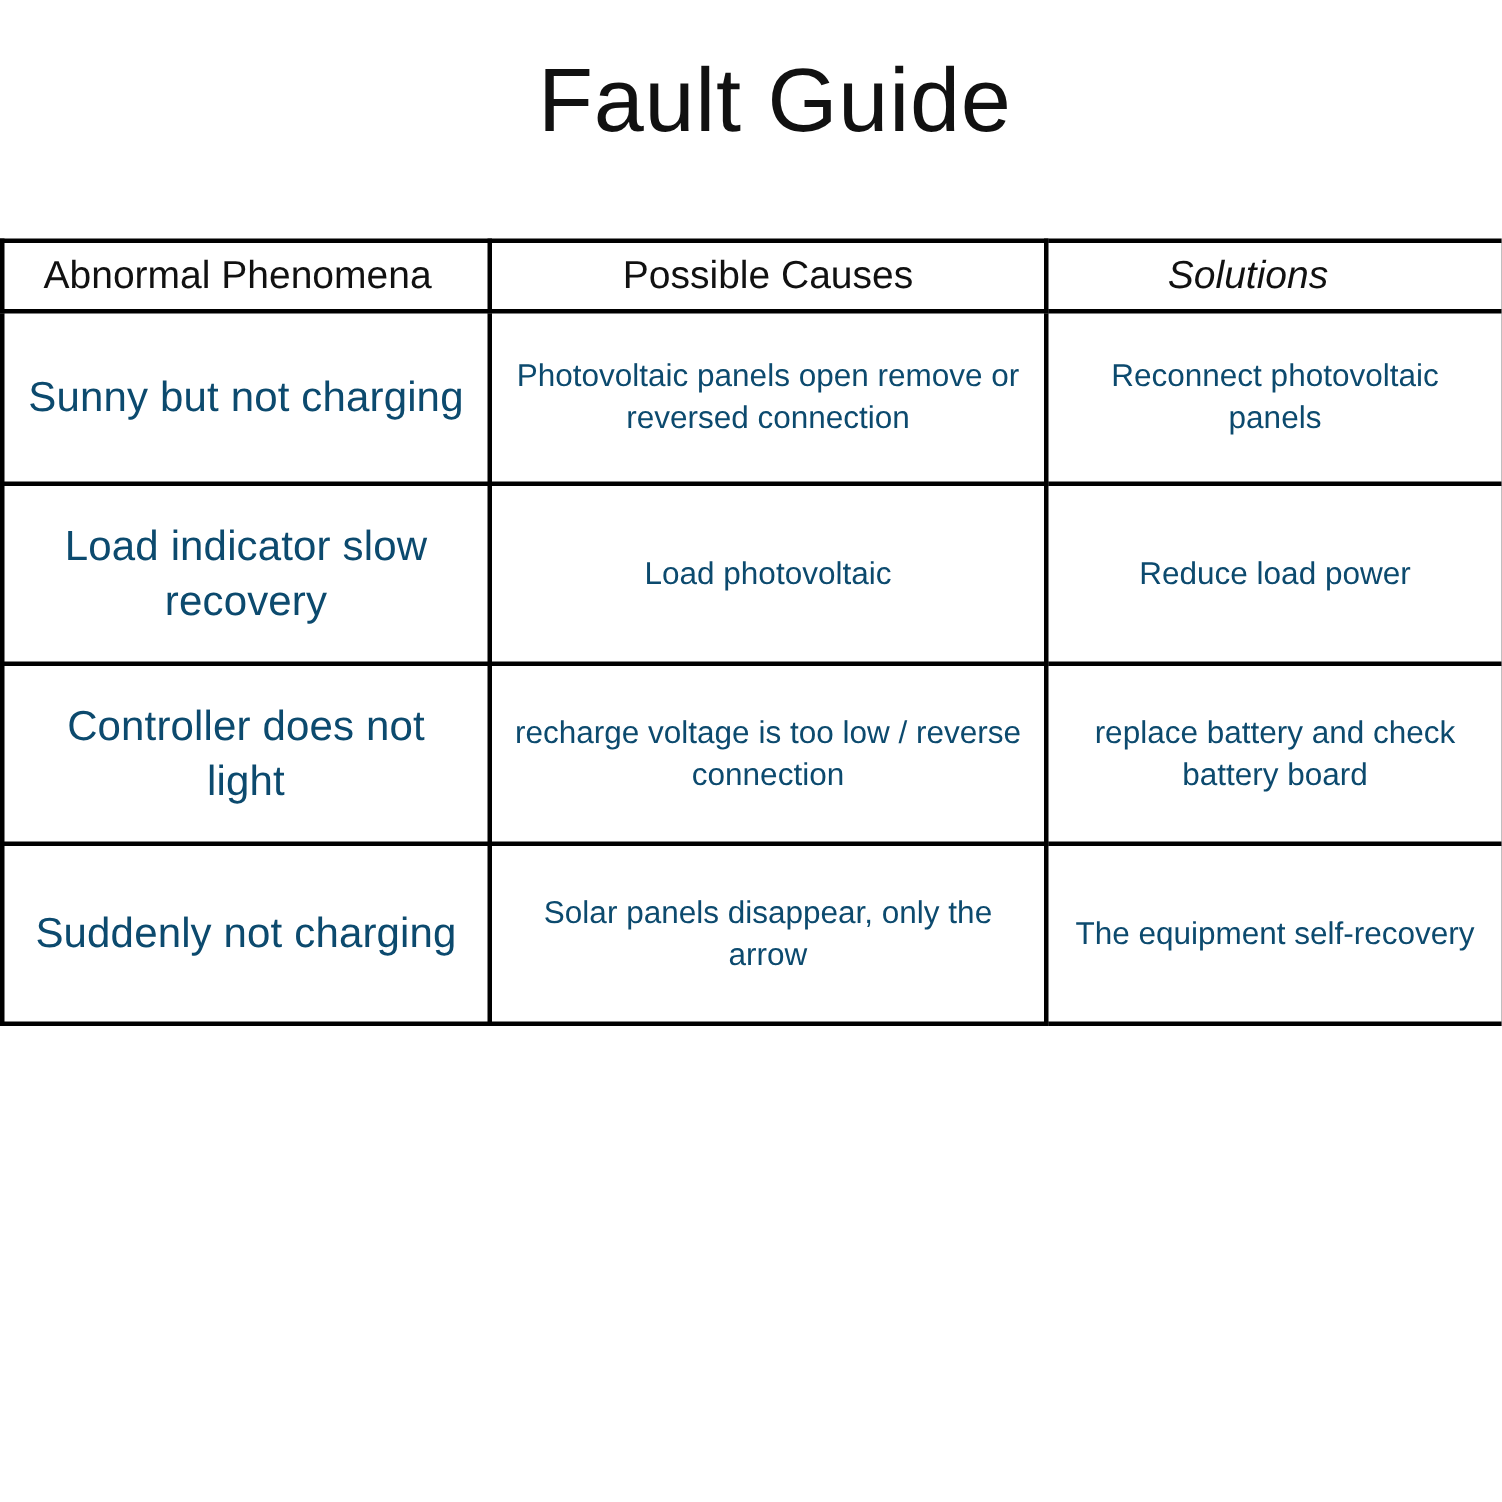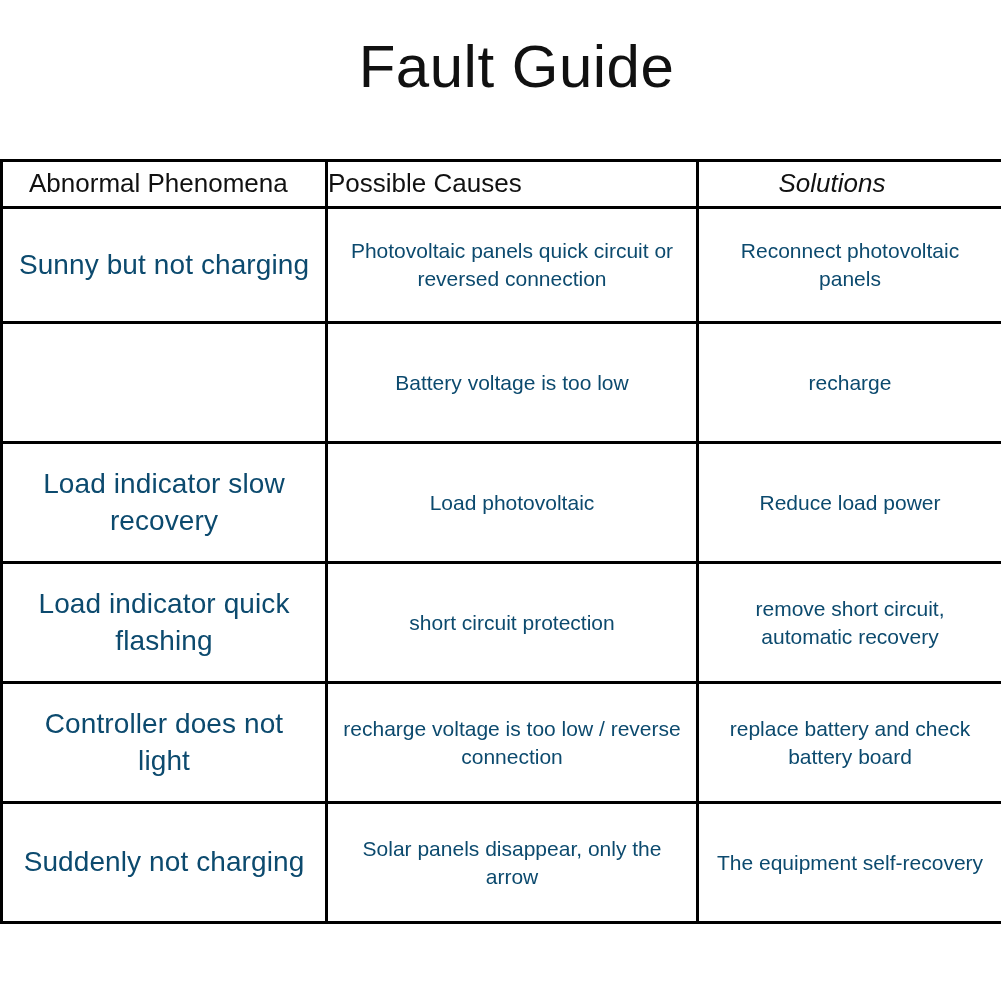--- a/index.html
+++ b/index.html
@@ -66,21 +66,21 @@
   col.c3 { width: 305px; }
 
   
   .hdr-row th {
     height: 44px;
     font-size: 26px;
     line-height: 1.2;
     color: #111111;
   }
   .hdr-c1 { text-align: left;  padding-left: 26px !important; }
-  .hdr-c2 { text-align: left; }
+  .hdr-c2 { text-align: center; }
   .hdr-c3 { text-align: center; padding-right: 36px !important; font-style: italic; }
 
   
   .body-row td {
     height: 105px;
     text-align: center;
     line-height: 1.32;
     color: #0c4a6e;
   }
   .cell-phenomena {
@@ -116,42 +116,32 @@
         <tr class="hdr-row">
           <th class="hdr-c1">Abnormal Phenomena</th>
           <th class="hdr-c2">Possible Causes</th>
           <th class="hdr-c3">Solutions</th>
         </tr>
       </thead>
       <tbody>
 
         <tr class="body-row row-0">
           <td class="cell-phenomena">Sunny but not charging</td>
-          <td class="cell-cause">Photovoltaic panels quick circuit or reversed connection</td>
+          <td class="cell-cause">Photovoltaic panels open remove or reversed connection</td>
           <td class="cell-solution">Reconnect photovoltaic panels</td>
         </tr>
 
 
-        <tr class="body-row">
-          <td class="cell-phenomena cell-empty"></td>
-          <td class="cell-cause">Battery voltage is too low</td>
-          <td class="cell-solution">recharge</td>
-        </tr>
 
         <tr class="body-row">
           <td class="cell-phenomena">Load indicator slow recovery</td>
           <td class="cell-cause">Load photovoltaic</td>
           <td class="cell-solution">Reduce load power</td>
         </tr>
 
-        <tr class="body-row">
-          <td class="cell-phenomena">Load indicator quick flashing</td>
-          <td class="cell-cause">short circuit protection</td>
-          <td class="cell-solution">remove short circuit, automatic recovery</td>
-        </tr>
 
         <tr class="body-row">
           <td class="cell-phenomena">Controller does not light</td>
           <td class="cell-cause">recharge voltage is too low / reverse connection</td>
           <td class="cell-solution">replace battery and check battery board</td>
         </tr>
 
         <tr class="body-row">
           <td class="cell-phenomena">Suddenly not charging</td>
           <td class="cell-cause">Solar panels disappear, only the arrow</td>

